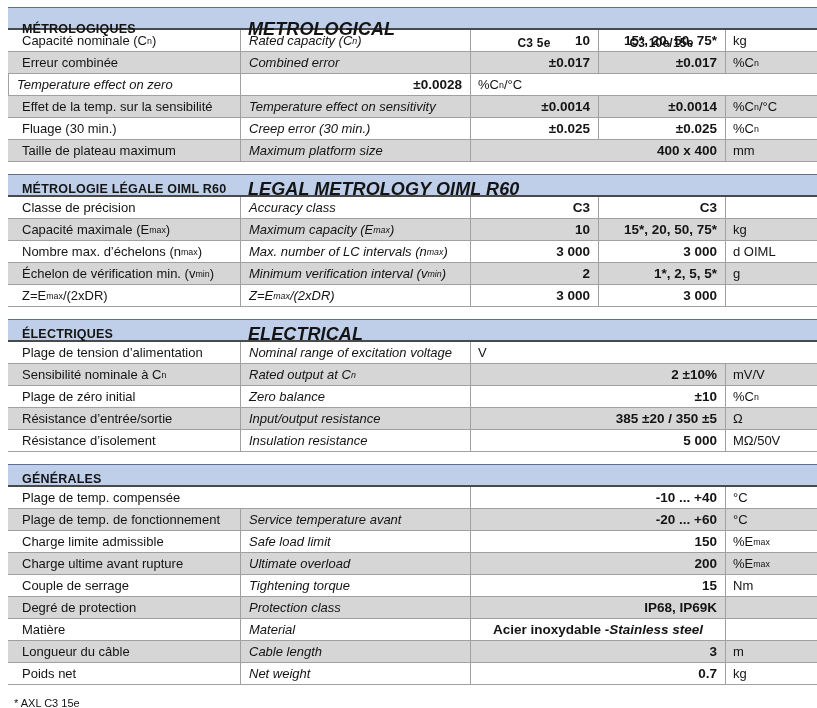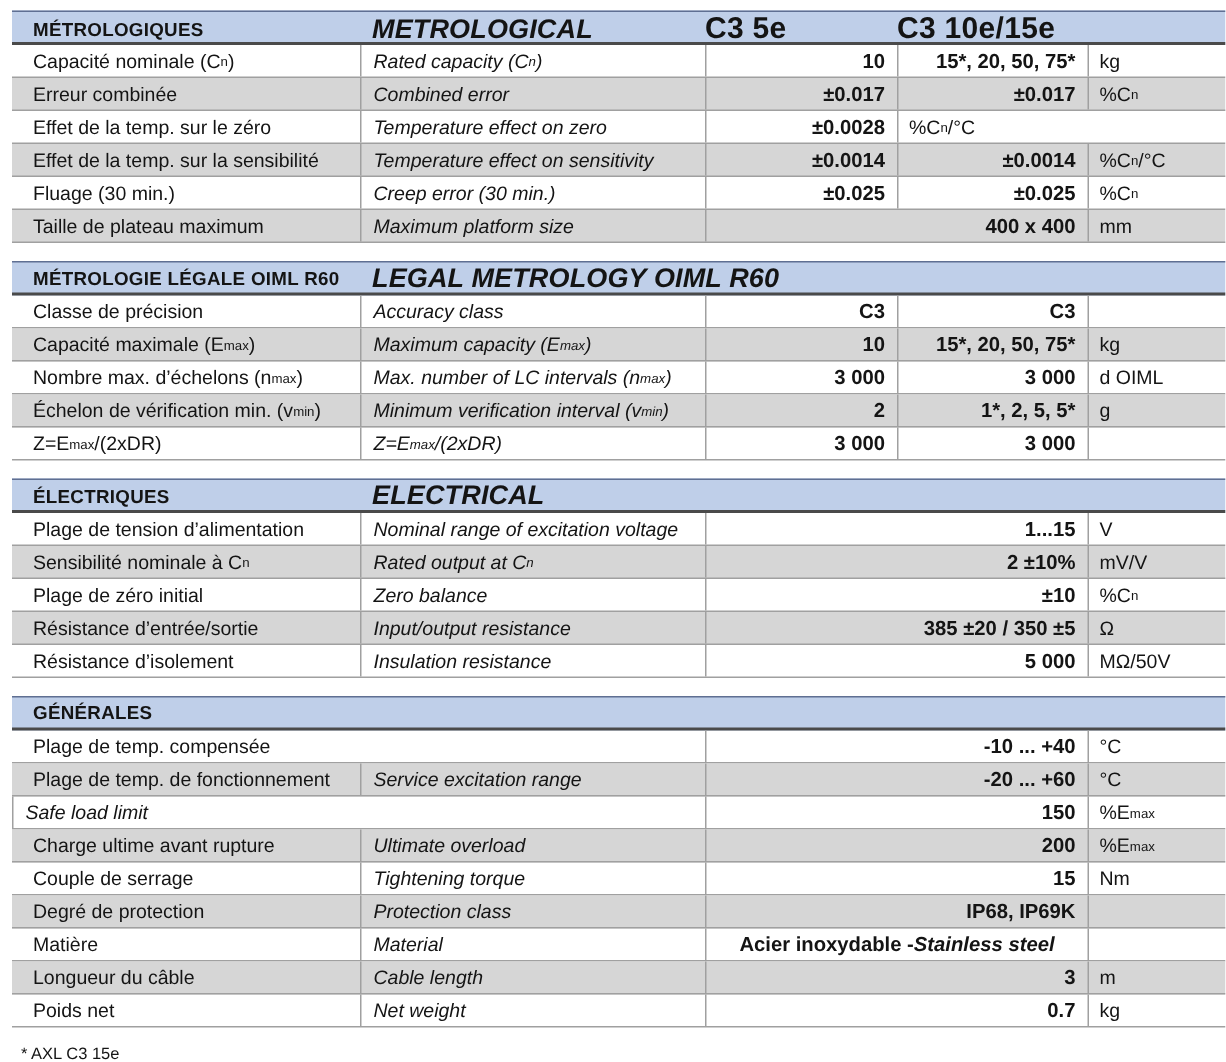--- a/index.html
+++ b/index.html
@@ -17,21 +17,21 @@
   .spec-section{margin-bottom:12px;width:809px;}
   .sec-header{
     display:grid;grid-template-columns:232px 230px 128px 127px 1fr;
     height:23px;background:var(--band);
     border-top:1px solid var(--band-top);
     border-bottom:2px solid var(--band-bottom);
     align-items:center;
   }
   .sec-header .t-fr{font-weight:bold;font-size:12.5px;padding-left:14px;letter-spacing:.2px;white-space:nowrap;}
   .sec-header .t-en{font-weight:bold;font-style:italic;font-size:18px;padding-left:8px;letter-spacing:.1px;white-space:nowrap;}
-  .colhead{font-weight:bold;font-size:20px;text-align:left;letter-spacing:.2px;white-space:nowrap;}
+  .colhead{font-weight:bold;font-size:12px;text-align:center;letter-spacing:.2px;white-space:nowrap;margin-top:28px;}
   .row{
     display:grid;grid-template-columns:232px 230px 128px 127px 1fr;
     height:22px;border-bottom:1px solid var(--line);
     font-size:13px;align-items:stretch;
   }
   .row.striped{background:var(--stripe);}
   .cell{display:flex;align-items:center;height:100%;white-space:nowrap;overflow:hidden;}
   .row .fr{padding-left:14px;}
   .row .en{font-style:italic;padding-left:8px;border-left:1px solid var(--line);}
   .row .v{
@@ -68,21 +68,20 @@
 
   <div class="row striped">
     <div class="cell fr">Erreur combinée</div>
     <div class="cell en">Combined error</div>
     <div class="cell v v1">±0.017</div>
     <div class="cell v v2">±0.017</div>
     <div class="cell unit">%C<sub>n</sub></div>
   </div>
 
   <div class="row">
-    <div class="cell fr">Effet de la temp. sur le zéro</div>
     <div class="cell en">Temperature effect on zero</div>
     <div class="cell v v1">±0.0028</div>
     <div class="cell unit">%C<sub>n</sub>/°C</div>
   </div>
 
   <div class="row striped">
     <div class="cell fr">Effet de la temp. sur la sensibilité</div>
     <div class="cell en">Temperature effect on sensitivity</div>
     <div class="cell v v1">±0.0014</div>
     <div class="cell v v2">±0.0014</div>
@@ -163,21 +162,20 @@
       <div class="t-fr">ÉLECTRIQUES</div>
       <div class="t-en">ELECTRICAL</div>
       <div class="colhead"></div>
       <div class="colhead"></div>
       <div class="colhead"></div>
     </header>
     <div class="rows">
   <div class="row">
     <div class="cell fr">Plage de tension d’alimentation</div>
     <div class="cell en">Nominal range of excitation voltage</div>
-    <div class="cell v v1 merged">1...15</div>
 
     <div class="cell unit">V</div>
   </div>
 
   <div class="row striped">
     <div class="cell fr">Sensibilité nominale à C<sub>n</sub></div>
     <div class="cell en">Rated output at C<sub>n</sub></div>
     <div class="cell v v1 merged">2 ±10%</div>
 
     <div class="cell unit">mV/V</div>
@@ -219,27 +217,28 @@
     <div class="rows">
   <div class="row">
     <div class="cell fr">Plage de temp. compensée</div>
     <div class="cell v v1 merged">-10 ... +40</div>
 
     <div class="cell unit">°C</div>
   </div>
 
   <div class="row striped">
     <div class="cell fr">Plage de temp. de fonctionnement</div>
-    <div class="cell en">Service excitation range</div>
+    <div class="cell en">Service temperature avant</div>
     <div class="cell v v1 merged">-20 ... +60</div>
 
     <div class="cell unit">°C</div>
   </div>
 
   <div class="row">
+    <div class="cell fr">Charge limite admissible</div>
     <div class="cell en">Safe load limit</div>
     <div class="cell v v1 merged">150</div>
 
     <div class="cell unit">%E<sub>max</sub></div>
   </div>
 
   <div class="row striped">
     <div class="cell fr">Charge ultime avant rupture</div>
     <div class="cell en">Ultimate overload</div>
     <div class="cell v v1 merged">200</div>

